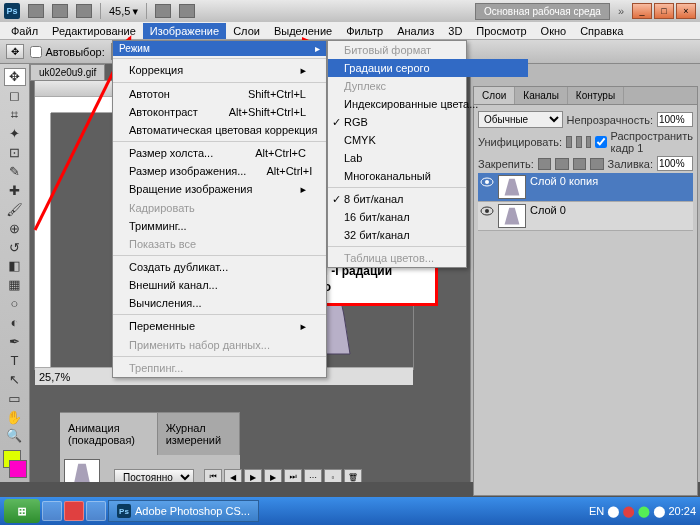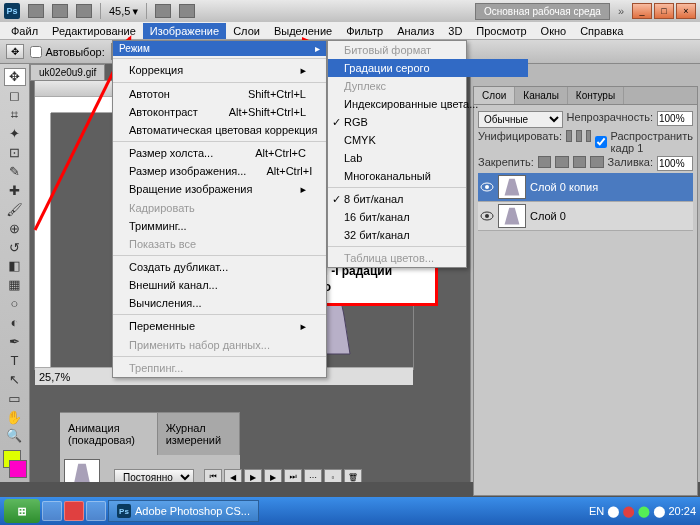--- a/index.html
+++ b/index.html
@@ -32,24 +32,24 @@
 .doc-canvas{flex:1;background:#5f5f5f;display:flex;align-items:center;justify-content:center;position:relative}
 .ruler-h{height:16px;background:#fff;border-bottom:1px solid #aaa;margin-left:16px}
 .doc-status{height:18px;background:#ddd;border-top:1px solid #aaa;display:flex;align-items:center;padding:0 4px;font-size:9px;gap:6px}
 .dress{width:200px;height:280px;position:absolute;top:30px;left:130px}
 .panels{width:230px;background:#b8b8b8;border-left:1px solid #888}
 .panel{background:#c8c8c8;margin:2px;border:1px solid #888}
 .panel-tabs{display:flex;background:#b0b0b0;border-bottom:1px solid #888}
 .ptab{padding:3px 8px;font-size:10px;border-right:1px solid #999}
 .ptab.active{background:#c8c8c8}
 .panel-body{padding:4px;font-size:10px}
-.row{display:flex;align-items:flex-start;gap:4px;margin:2px 0}
+.row{display:flex;align-items:center;gap:4px;margin:2px 0}
 .row label{color:#333}
 .row select,.row input{font-size:10px;border:1px solid #888;padding:1px}
-.layer{display:flex;align-items:center;gap:4px;padding:2px;border-bottom:1px solid #aaa;background:#d8d8d8}
+.layer{display:flex;gap:4px;padding:2px;border-bottom:1px solid #aaa;background:#d8d8d8}
 .layer.active{background:#4a7ac0;color:#fff}
 .layer-thumb{width:28px;height:24px;background:#fff;border:1px solid #666}
 .eye{width:14px;height:14px}
 .dropdown{position:absolute;background:#f0f0f0;border:1px solid #888;box-shadow:2px 2px 4px rgba(0,0,0,.3);z-index:100}
 .dd-item{padding:3px 20px 3px 16px;font-size:11px;white-space:nowrap;display:flex;justify-content:space-between;gap:20px;min-width:200px}
 .dd-item.hl{background:#316ac5;color:#fff}
 .dd-item.hdr{background:#316ac5;color:#fff;font-size:10px;padding:2px 6px}
 .dd-item.disabled{color:#999}
 .dd-sep{height:1px;background:#ccc;margin:2px 0}
 .dd-arrow::after{content:"▸";margin-left:auto}

